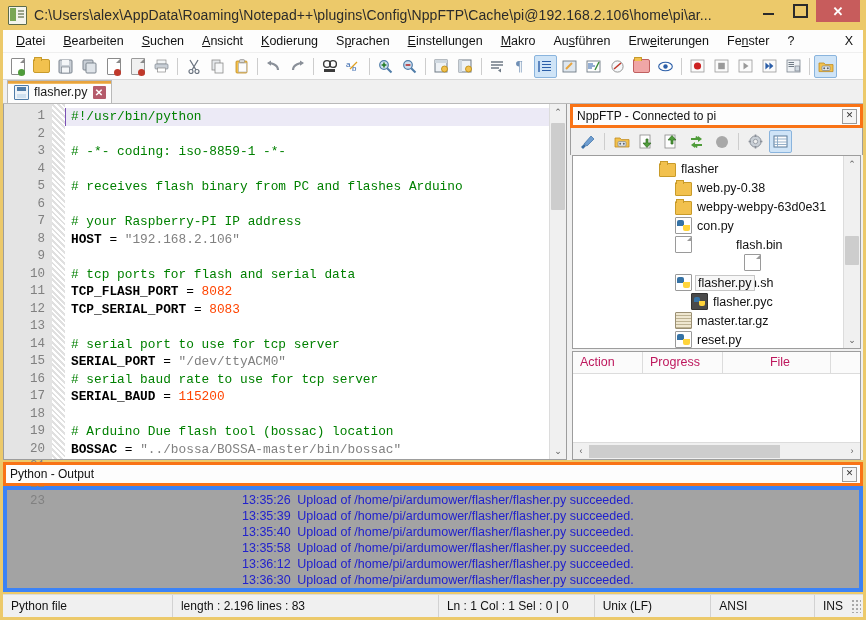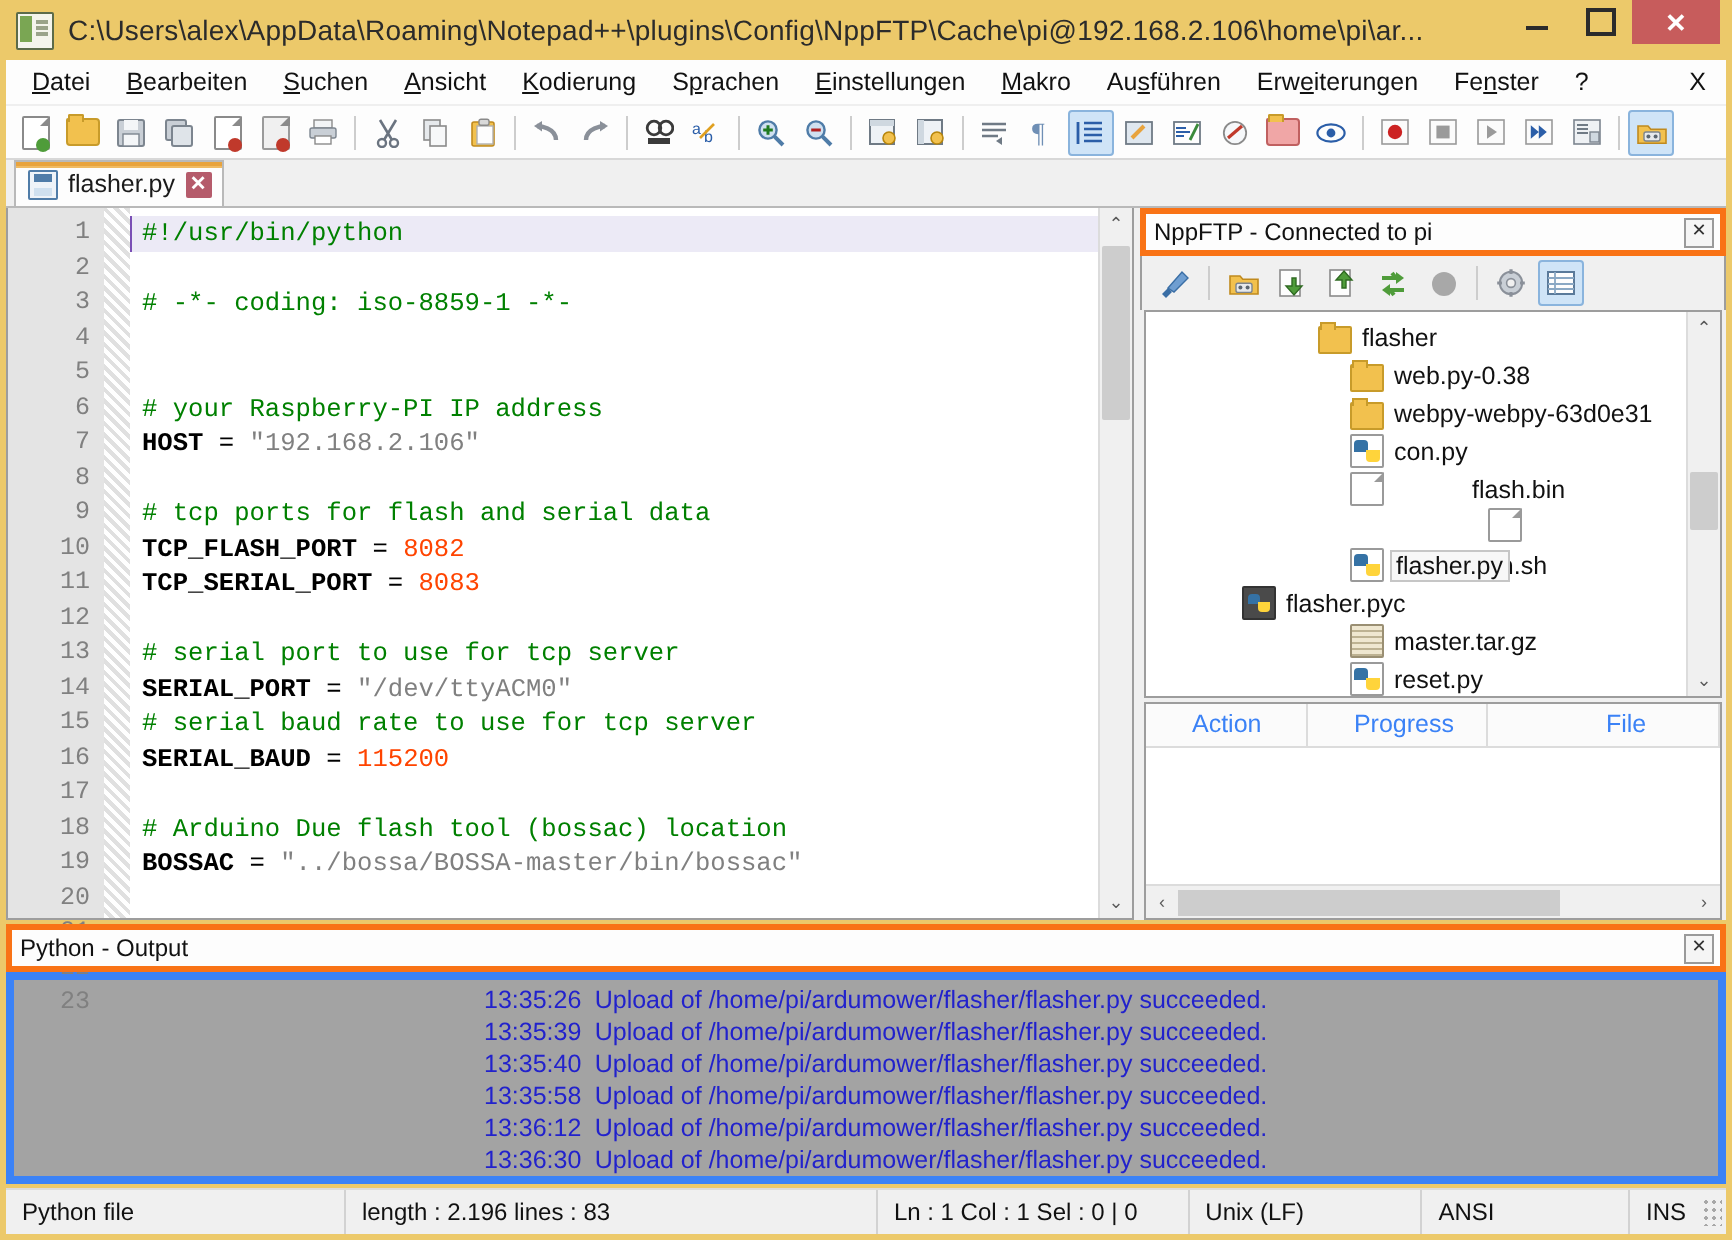--- a/index.html
+++ b/index.html
@@ -204,21 +204,21 @@
   .ic.file { background: #fff; border: 1px solid #9a9a9a; border-radius: 1px; }
   .ic.file::after { content:""; position:absolute; right:-1px; top:-1px; border-width:0 0 5px 5px; border-style:solid; border-color:transparent transparent #9a9a9a transparent;}
   .ic.arch { background: #efe7d0; border: 1px solid #9a8f73; border-radius: 1px;
              background-image: repeating-linear-gradient(0deg, #bdb292 0 1px, transparent 1px 3px); }
   #queue-box {
     flex: 1 1 auto; display: flex; flex-direction: column;
     background: #fff; border: 1px solid #9d9d9d; margin: 2px 2px 0 2px;
     min-height: 0;
   }
   #queue-head { height: 21px; flex: 0 0 21px; display: flex; background: #fbfbfb; border-bottom: 1px solid #dcdcdc; }
-  #queue-head div { font-size: 12.5px; color: #3b82f6; padding: 3px 0 0 7px; border-right: 1px solid #dcdcdc; cursor: default; margin-left: 16px; }
+  #queue-head div { font-size: 12.5px; color: #be185d; padding: 3px 0 0 7px; border-right: 1px solid #dcdcdc; cursor: default; }
   #queue-body { flex: 1 1 auto; background: #fff; }
   .hsb { height: 16px; flex: 0 0 16px; background: #f0f0f0; display: flex; align-items: center; border-top: 1px solid #dcdcdc; }
   .hsb .arw { width: 16px; flex: 0 0 16px; text-align: center; font-size: 9px; color: #5a5a5a; cursor: default; }
   .hsb .track { flex: 1 1 auto; position: relative; height: 13px; }
   .hsb .thumb { position: absolute; top: 0; bottom: 0; background: #cdcdcd; cursor: default; }
   
   #output-wrap { flex: 0 0 92px; margin: 2px 3px 0 3px; display: flex; flex-direction: column; }
   #output-box {
     flex: 1 1 auto; background: #a3a3a3; border: 4px solid #3b82f6;
     overflow: hidden; padding: 2px 0 0 3px; min-height: 0; text-align: center;
@@ -513,20 +513,21 @@
           <div>21</div>
           <div>22</div>
           <div>23</div>
         </div>
       <div id="fold"></div>
       <div id="code">
           <div class="ln cur"><span class="cmt">#!/usr/bin/python</span></div>
           <div class="ln">&nbsp;</div>
           <div class="ln"><span class="cmt"># -*- coding: iso-8859-1 -*-</span></div>
           <div class="ln">&nbsp;</div>
+          <div class="ln"><span class="cmt"># receives flash binary from PC and flashes Arduino</span></div>
           <div class="ln">&nbsp;</div>
           <div class="ln"><span class="cmt"># your Raspberry-PI IP address</span></div>
           <div class="ln"><span class="idn">HOST</span><span class="op"> = </span><span class="str">"192.168.2.106"</span></div>
           <div class="ln">&nbsp;</div>
           <div class="ln"><span class="cmt"># tcp ports for flash and serial data</span></div>
           <div class="ln"><span class="idn">TCP_FLASH_PORT</span><span class="op"> = </span><span class="num">8082</span></div>
           <div class="ln"><span class="idn">TCP_SERIAL_PORT</span><span class="op"> = </span><span class="num">8083</span></div>
           <div class="ln">&nbsp;</div>
           <div class="ln"><span class="cmt"># serial port to use for tcp server</span></div>
           <div class="ln"><span class="idn">SERIAL_PORT</span><span class="op"> = </span><span class="str">"/dev/ttyACM0"</span></div>
@@ -631,21 +632,21 @@
               <span class="tlabel">flash.bin</span>
             </div>
             <div class="trow" style="padding-left: 88px; flex-direction: column;">
               <span class="ic file"></span>
               <span class="tlabel">flash.sh</span>
             </div>
             <div class="trow sel" style="padding-left: 102px;">
               <span class="ic py"></span>
               <span class="tlabel">flasher.py</span>
             </div>
-            <div class="trow" style="padding-left: 48px;">
+            <div class="trow" style="padding-left: 102px; margin-left: 16px;">
               <span class="ic pyc"></span>
               <span class="tlabel">flasher.pyc</span>
             </div>
             <div class="trow" style="padding-left: 102px;">
               <span class="ic arch"></span>
               <span class="tlabel">master.tar.gz</span>
             </div>
             <div class="trow" style="padding-left: 102px;">
               <span class="ic py"></span>
               <span class="tlabel">reset.py</span>

